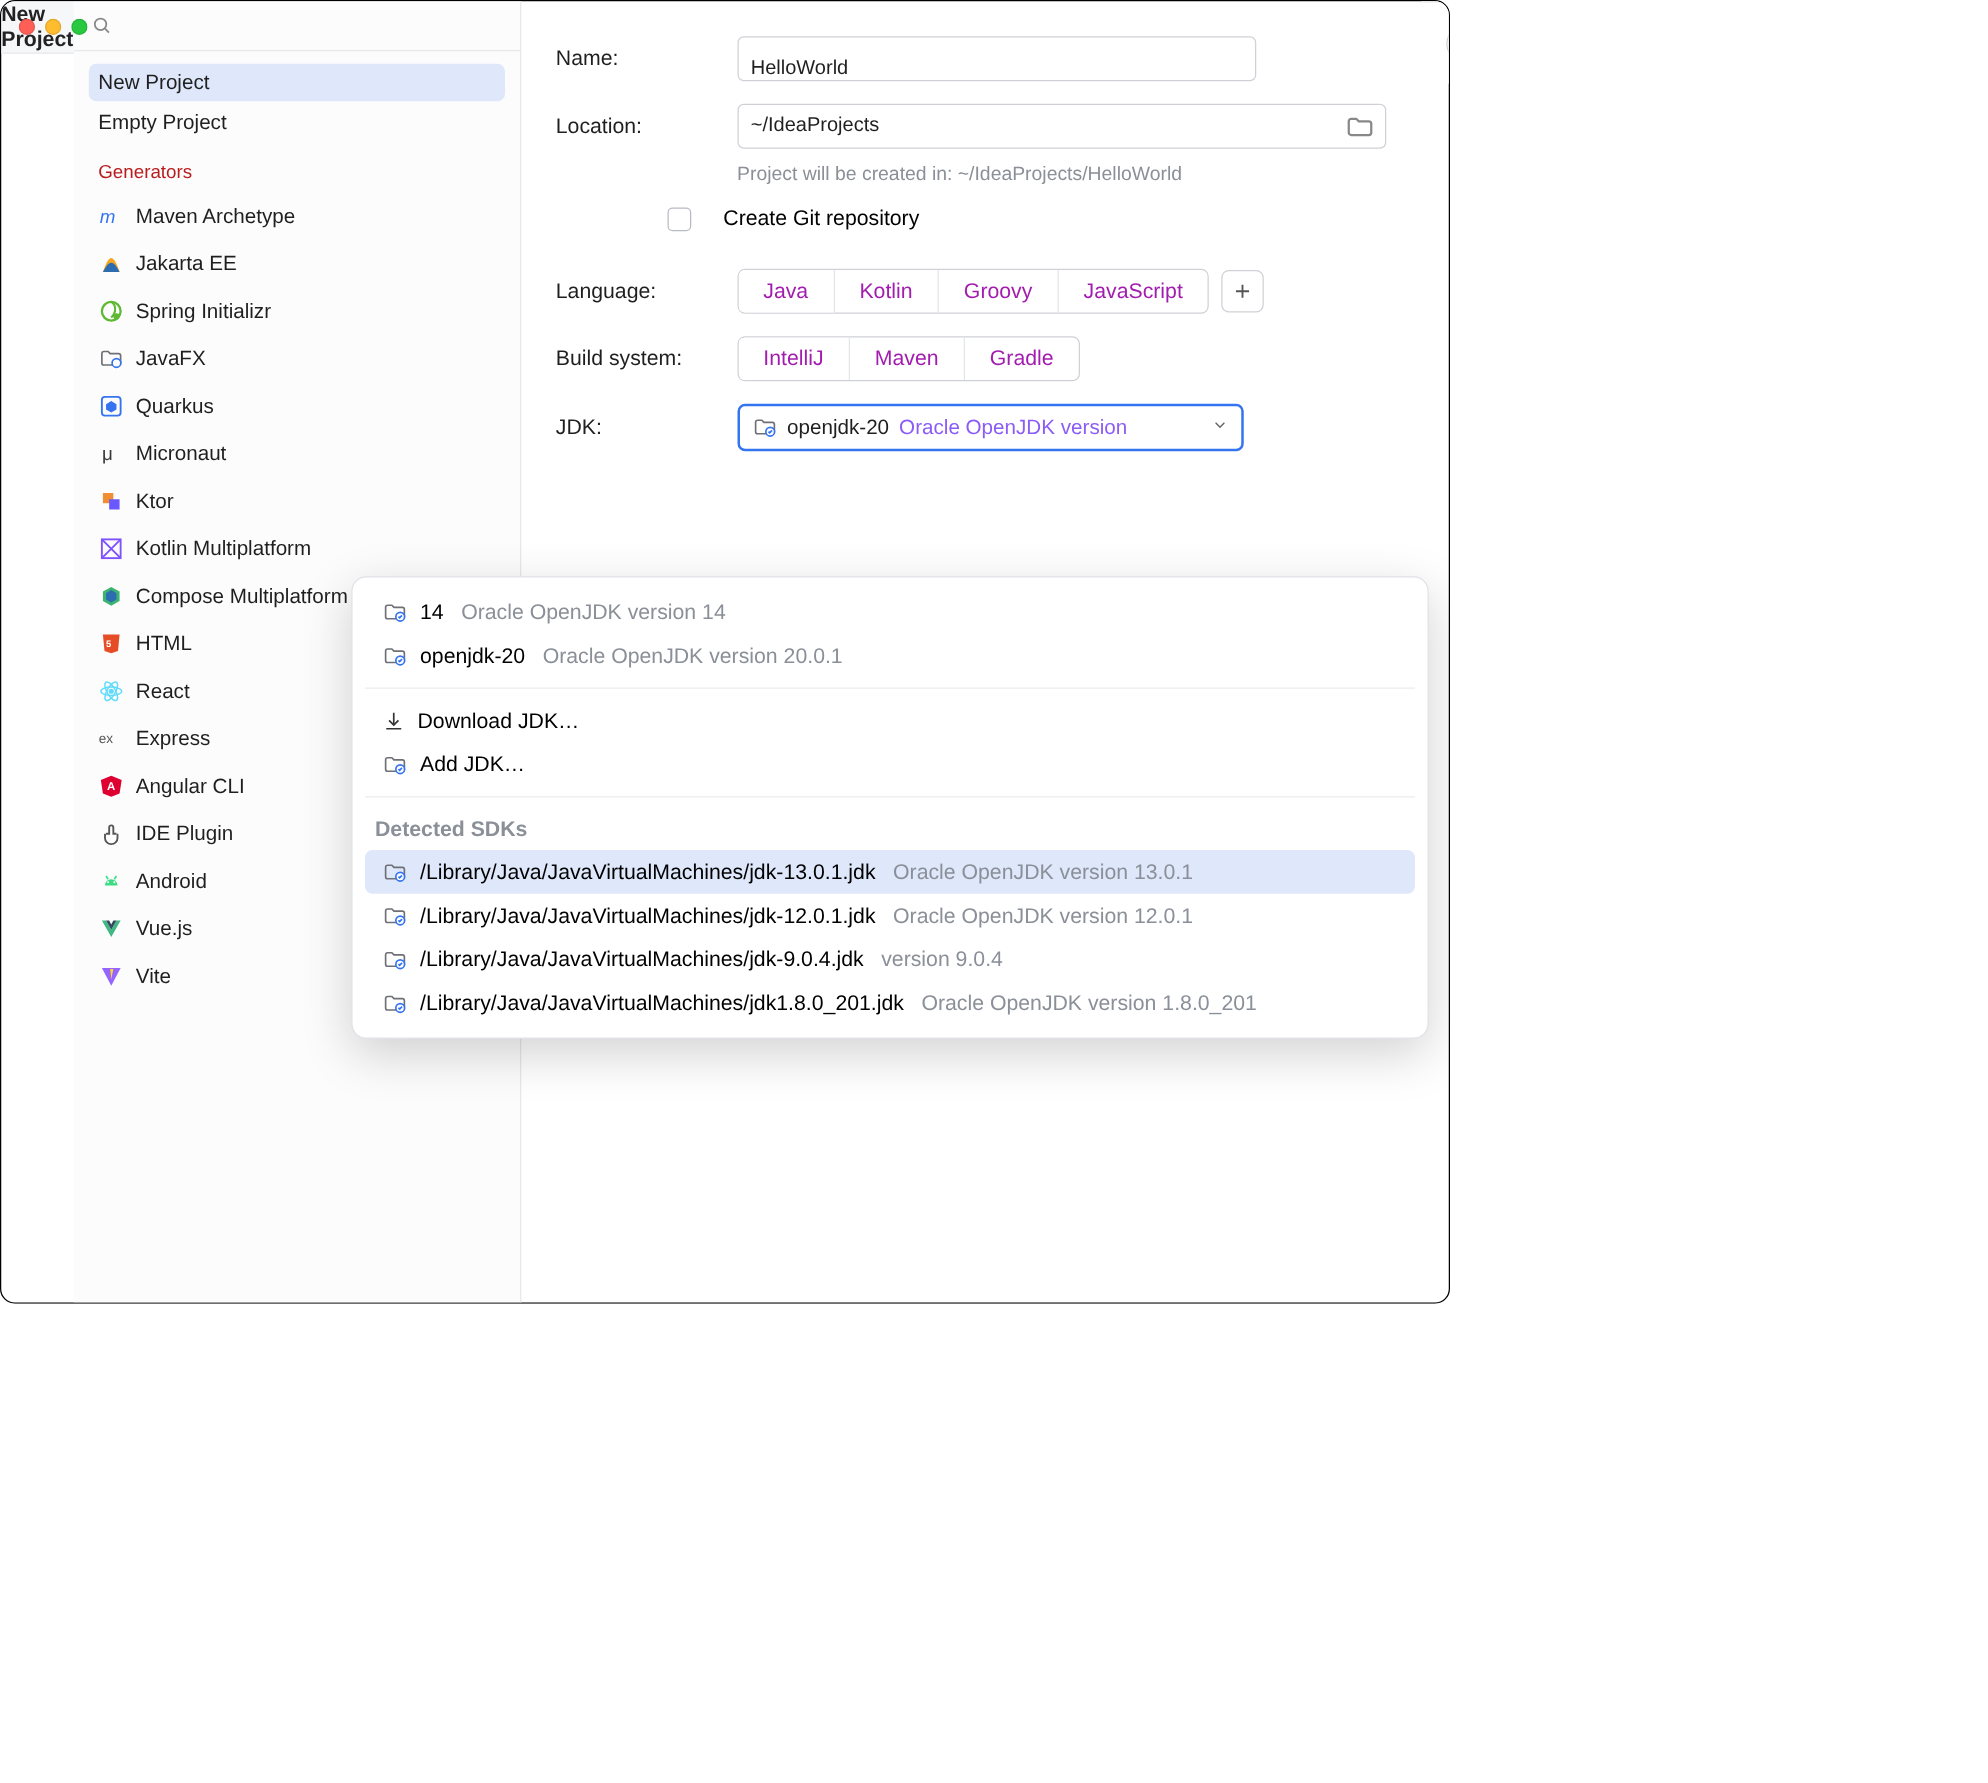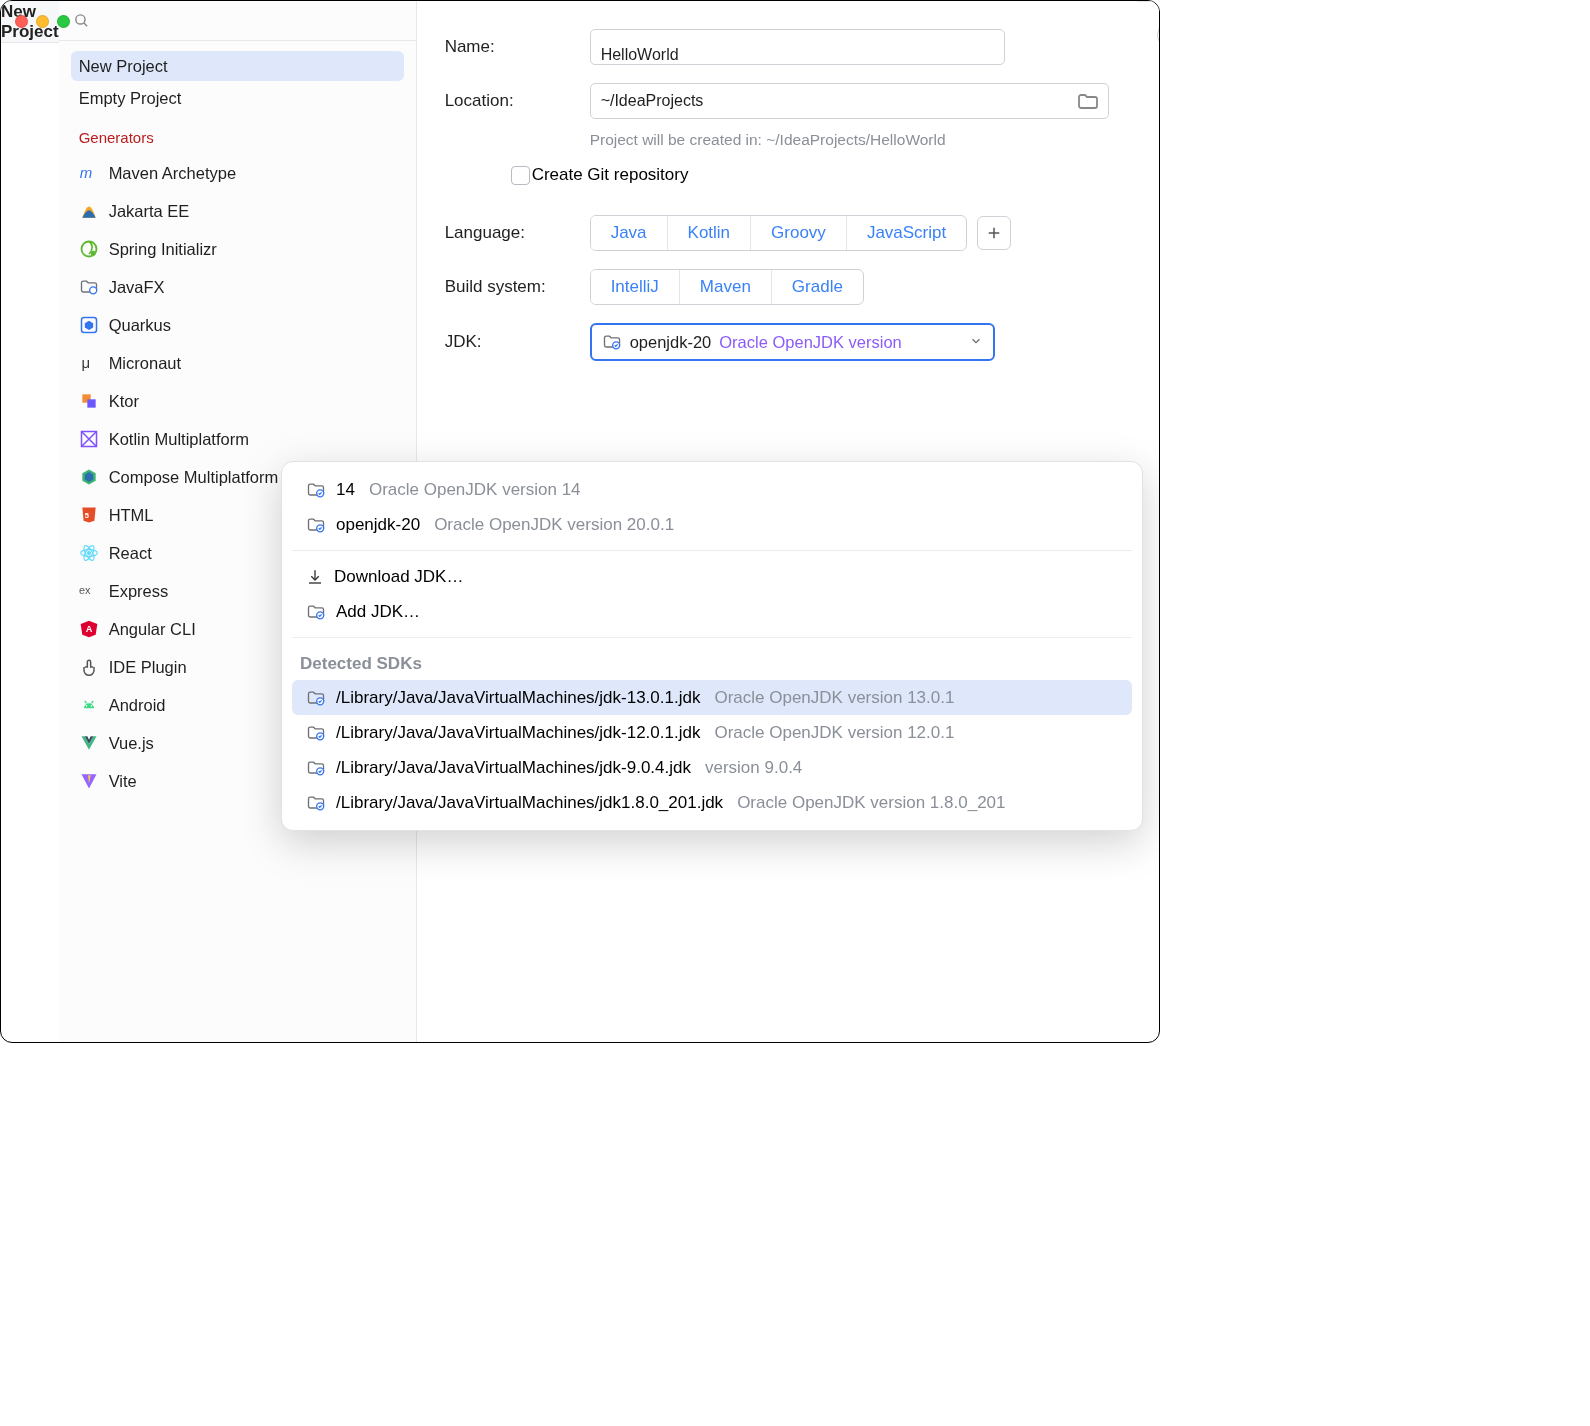--- a/index.html
+++ b/index.html
@@ -68,29 +68,29 @@
   .form-row { display: flex; align-items: center; margin-bottom: 18px; }
   .form-label { width: 145px; font-size: 17px; color: #1f1f1f; }
   .text-input {
     height: 36px; border: 1px solid #cfd1d6; border-radius: 5px; background: #fff;
     padding: 0 10px; font-size: 16px; color: #1f1f1f; display: flex; align-items: center;
   }
   .text-input.wide { width: 415px; align-items: flex-end; }
   .text-input.location { width: 519px; position: relative; }
   .folder-btn { position: absolute; right: 8px; top: 6px; width: 24px; height: 24px; color: #888; }
   .hint { font-size: 15.5px; color: #8a8f98; margin: -6px 0 16px 145px; }
-  .checkbox { display: flex; align-items: center; gap: 2px; margin-left: 66px; margin-bottom: 30px; font-size: 17px; }
+  .checkbox { display: flex; align-items: center; gap: 26px; margin-left: 89px; margin-bottom: 30px; font-size: 17px; }
   .checkbox .box {
     width: 19px; height: 19px; border: 1px solid #b8bbc2; border-radius: 4px; background: #fff;
   }
   .seg-group {
     display: inline-flex; border: 1px solid #cfd1d6; border-radius: 6px; overflow: hidden; background: #fff;
   }
   .seg-btn {
-    padding: 7px 20px; font-size: 17px; color: #3b82f6; border-right: 1px solid #e3e5e9;
+    padding: 7px 20px; font-size: 17px; color: #a21caf; border-right: 1px solid #e3e5e9;
   }
   .seg-btn:last-child { border-right: none; }
   .seg-btn.selected { background: #fff; box-shadow: inset 0 0 0 1px #fff; }
   .plus-btn {
     width: 34px; height: 34px; border: 1px solid #cfd1d6; border-radius: 6px; margin-left: 10px;
     display: inline-flex; align-items: center; justify-content: center; font-size: 20px; color: #444;
   }
   .jdk-field {
     width: 405px; height: 38px; border: 2px solid #3574f0; border-radius: 6px; background: #fff;
     display: flex; align-items: center; gap: 8px; padding: 0 10px; font-size: 16.5px; color: #1f1f1f;

